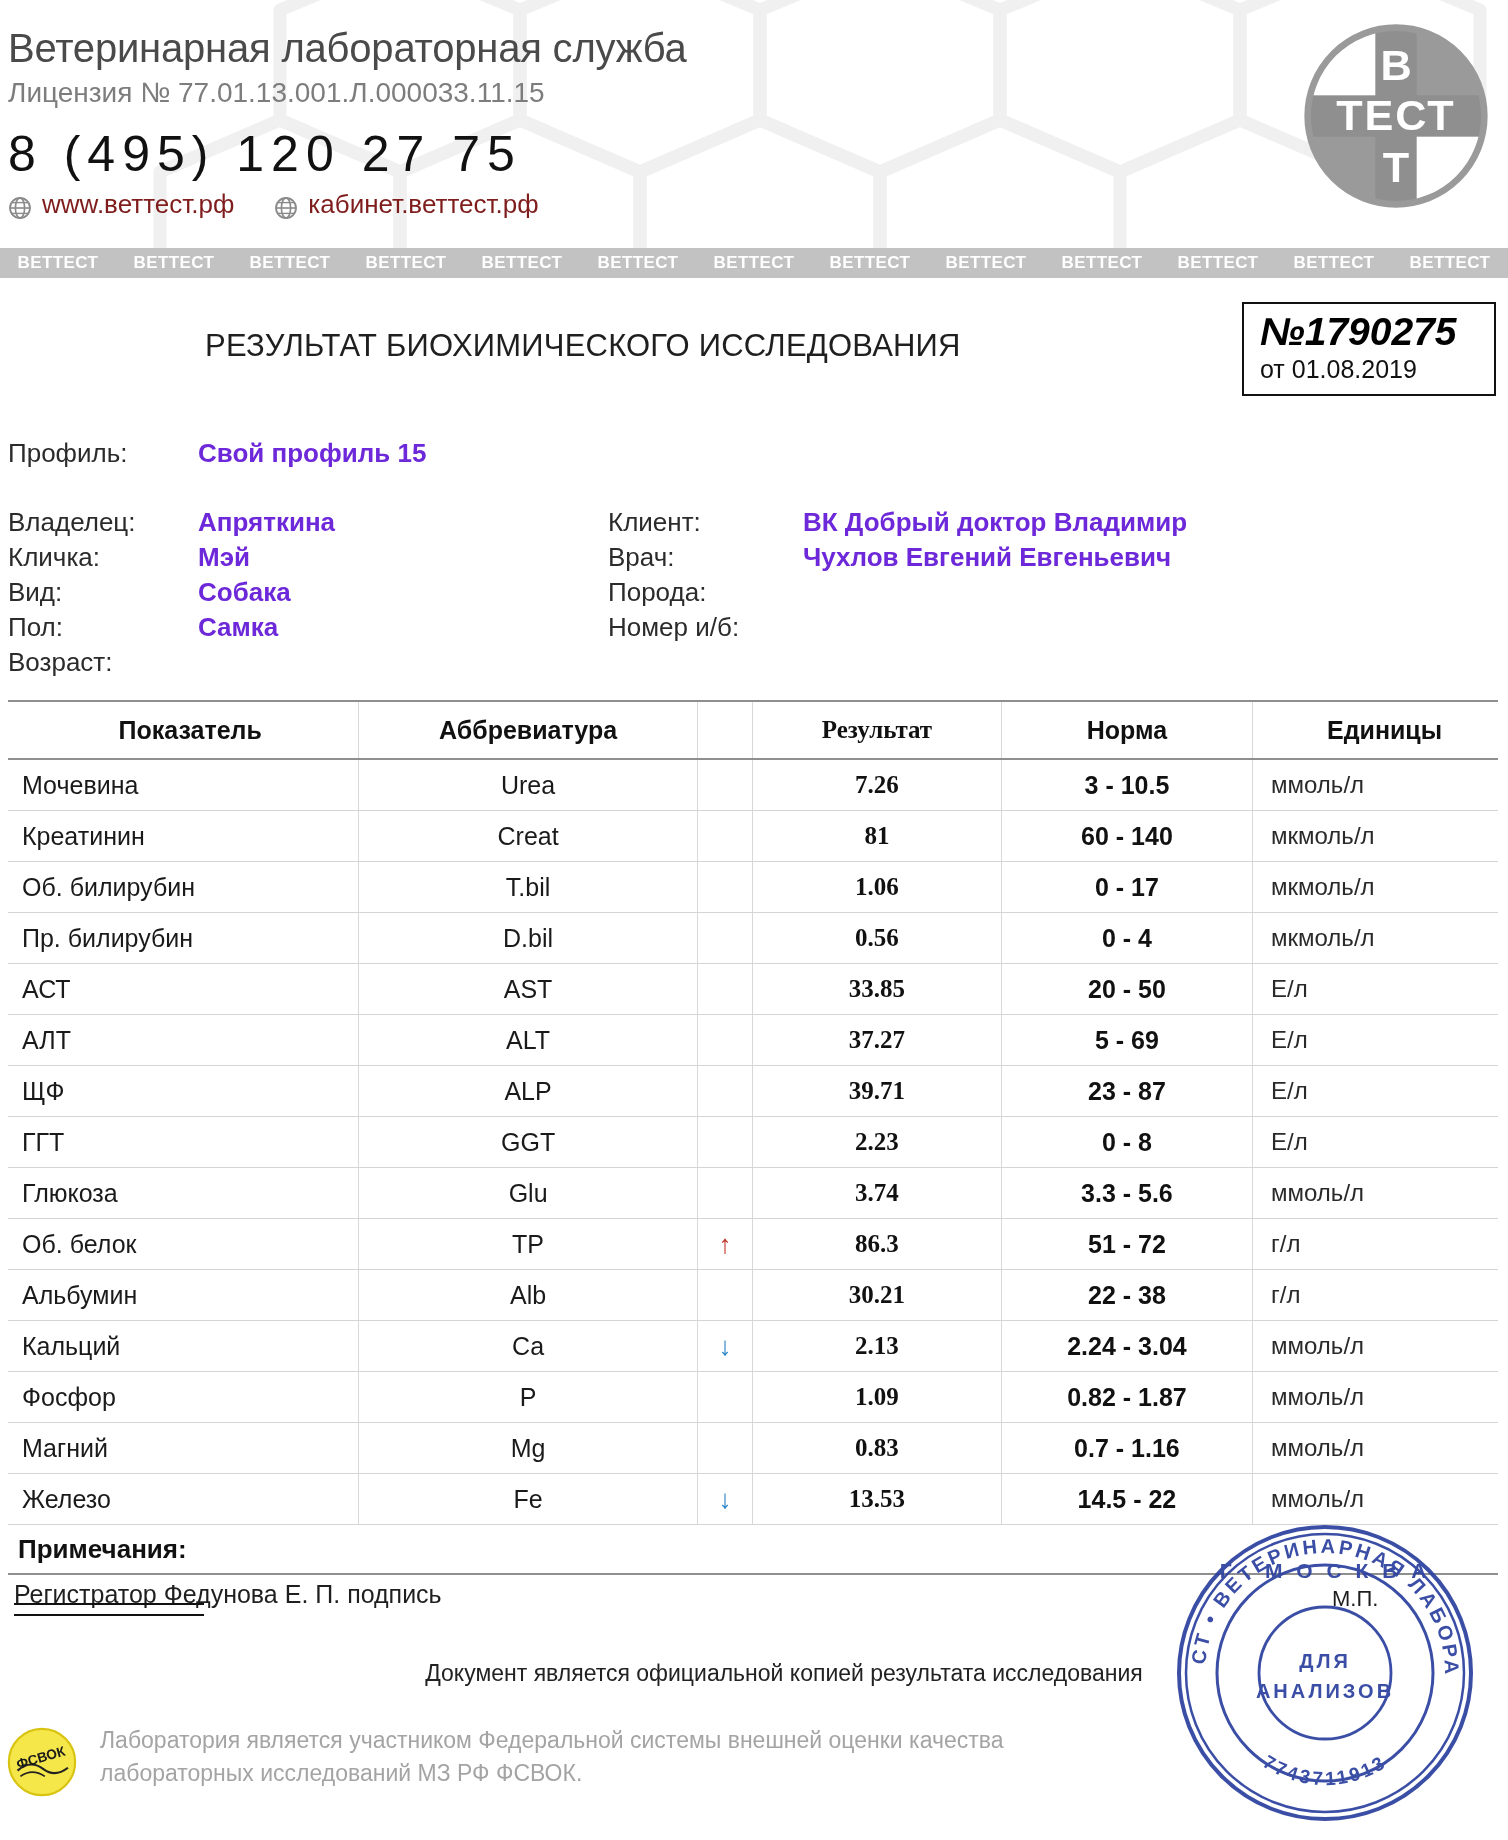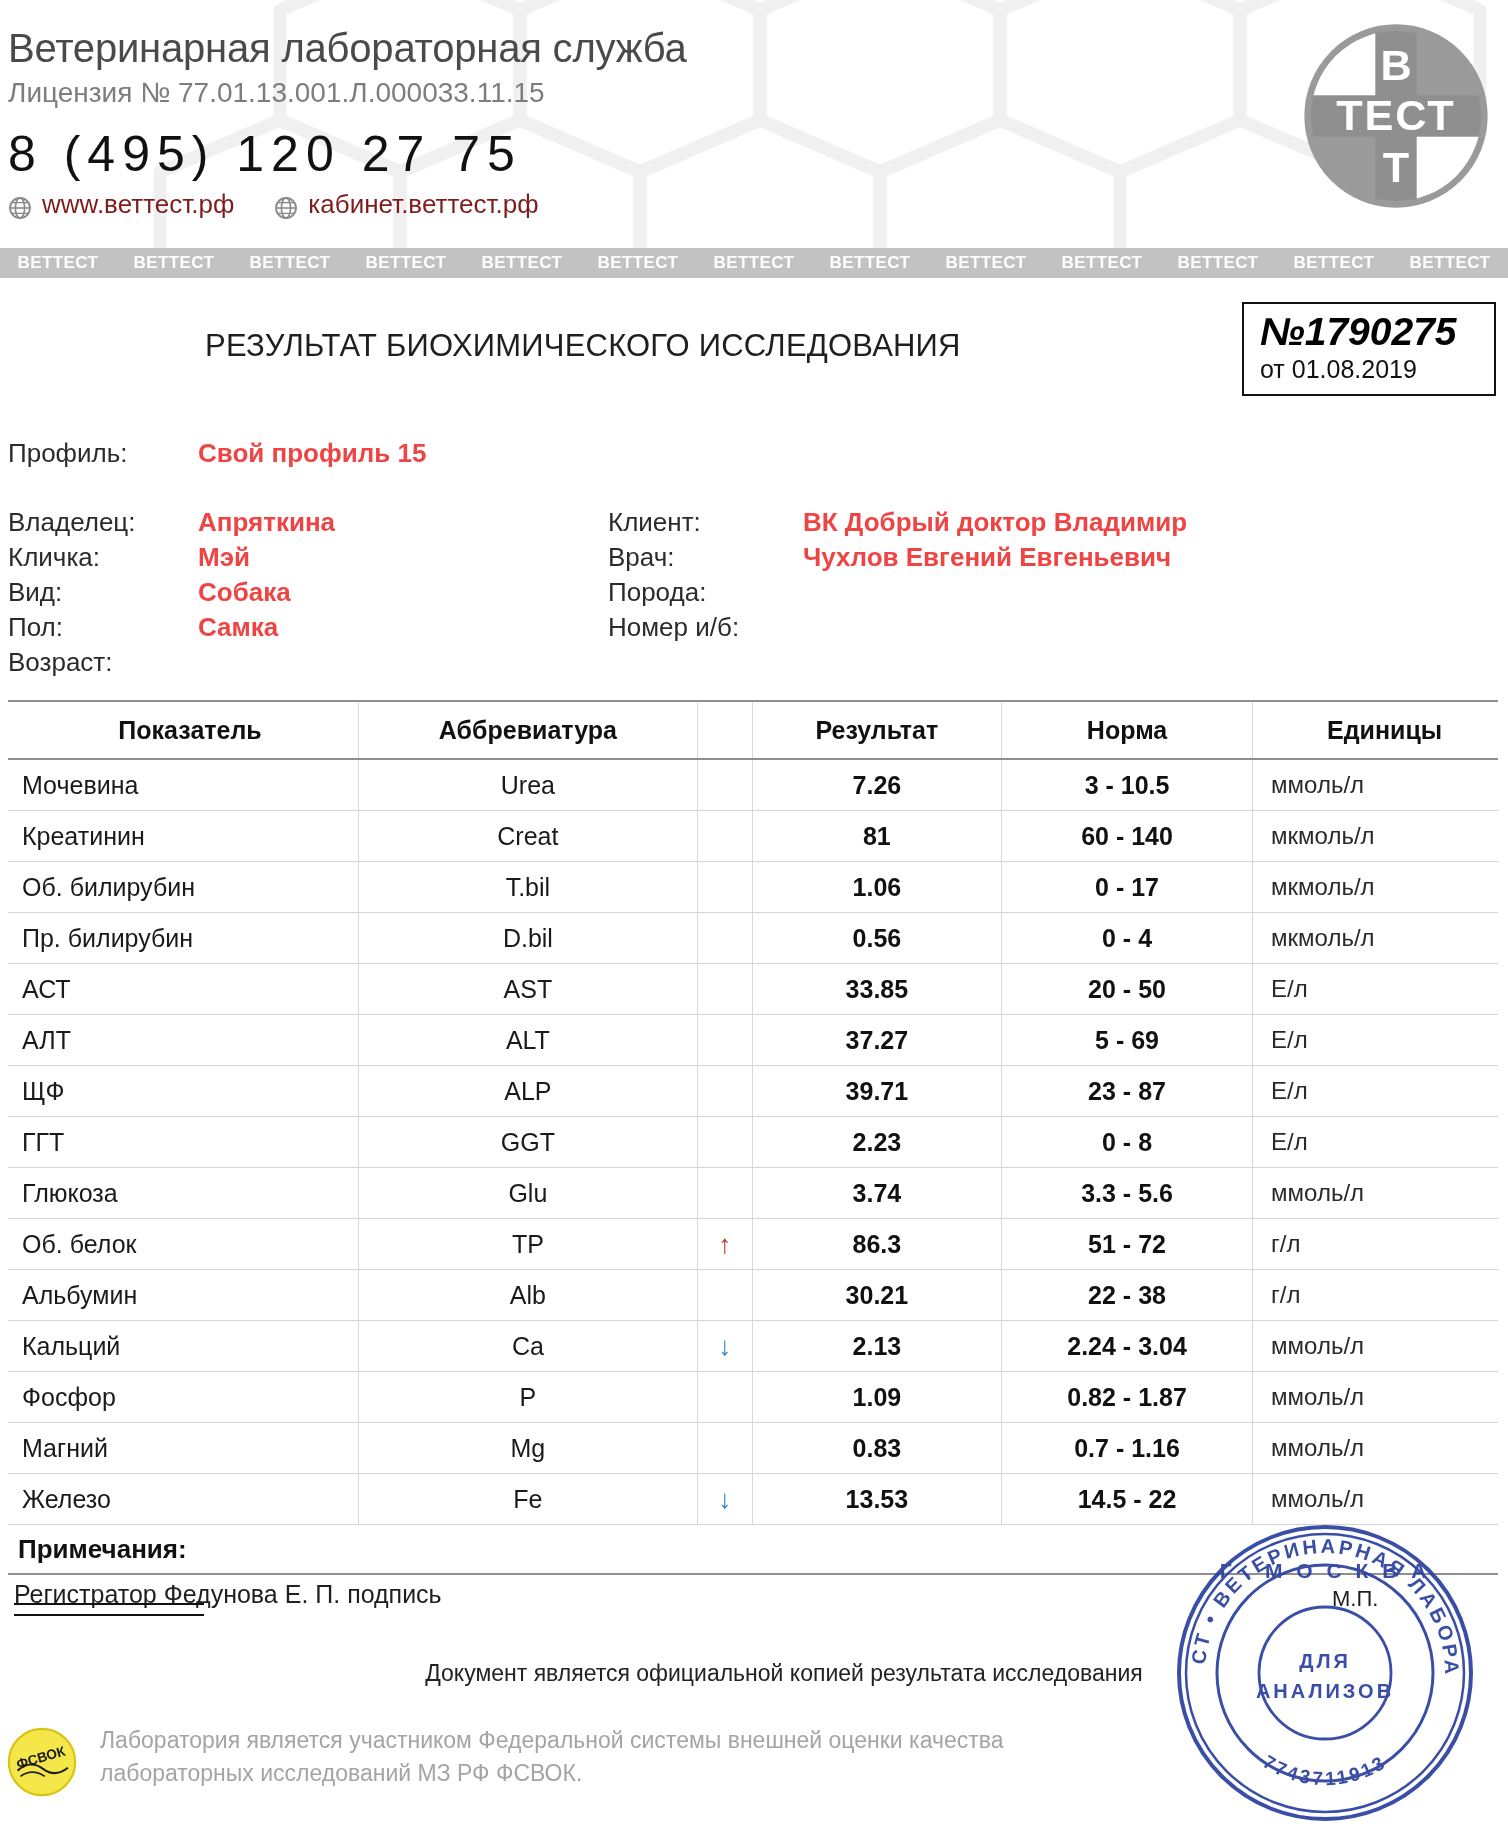--- a/index.html
+++ b/index.html
@@ -182,21 +182,21 @@
   .meta-label {
     font-size: 26px;
     color: #2b2b2b;
     font-weight: 400;
     white-space: nowrap;
   }
   .lbl-w-left { width: 190px; flex: 0 0 190px; }
   .lbl-w-right { width: 195px; flex: 0 0 195px; }
   .meta-value {
     font-size: 26px;
-    color: #ef4444;
+    color: #6d28d9;
     font-weight: 700;
     white-space: nowrap;
   }
 
   
   .results {
     position: absolute;
     left: 8px;
     top: 700px;
     width: 1490px;
@@ -217,21 +217,21 @@
     font-size: 25px;
     font-weight: 700;
     color: #111;
     text-align: center;
     height: 56px;
   }
   .results th.last, .results td.last { border-right: none; }
   .c-name   { width: 345px; text-align: left;   padding-left: 14px !important; }
   .c-abbr   { width: 345px; text-align: center; }
   .c-flag   { width: 56px;  text-align: center; }
-  .c-result { width: 254px; text-align: center; }
+  .c-result { width: 254px; text-align: center; font-family: Liberation Serif, serif; }
   .c-norm   { width: 258px; text-align: center; }
   .c-unit   { width: 232px; text-align: left; padding-left: 18px !important; }
 
   .results tbody td {
     font-size: 25px;
     color: #1a1a1a;
     font-weight: 400;
   }
   .results tbody td.c-result,
   .results tbody td.c-norm { font-weight: 700; color: #111; }

